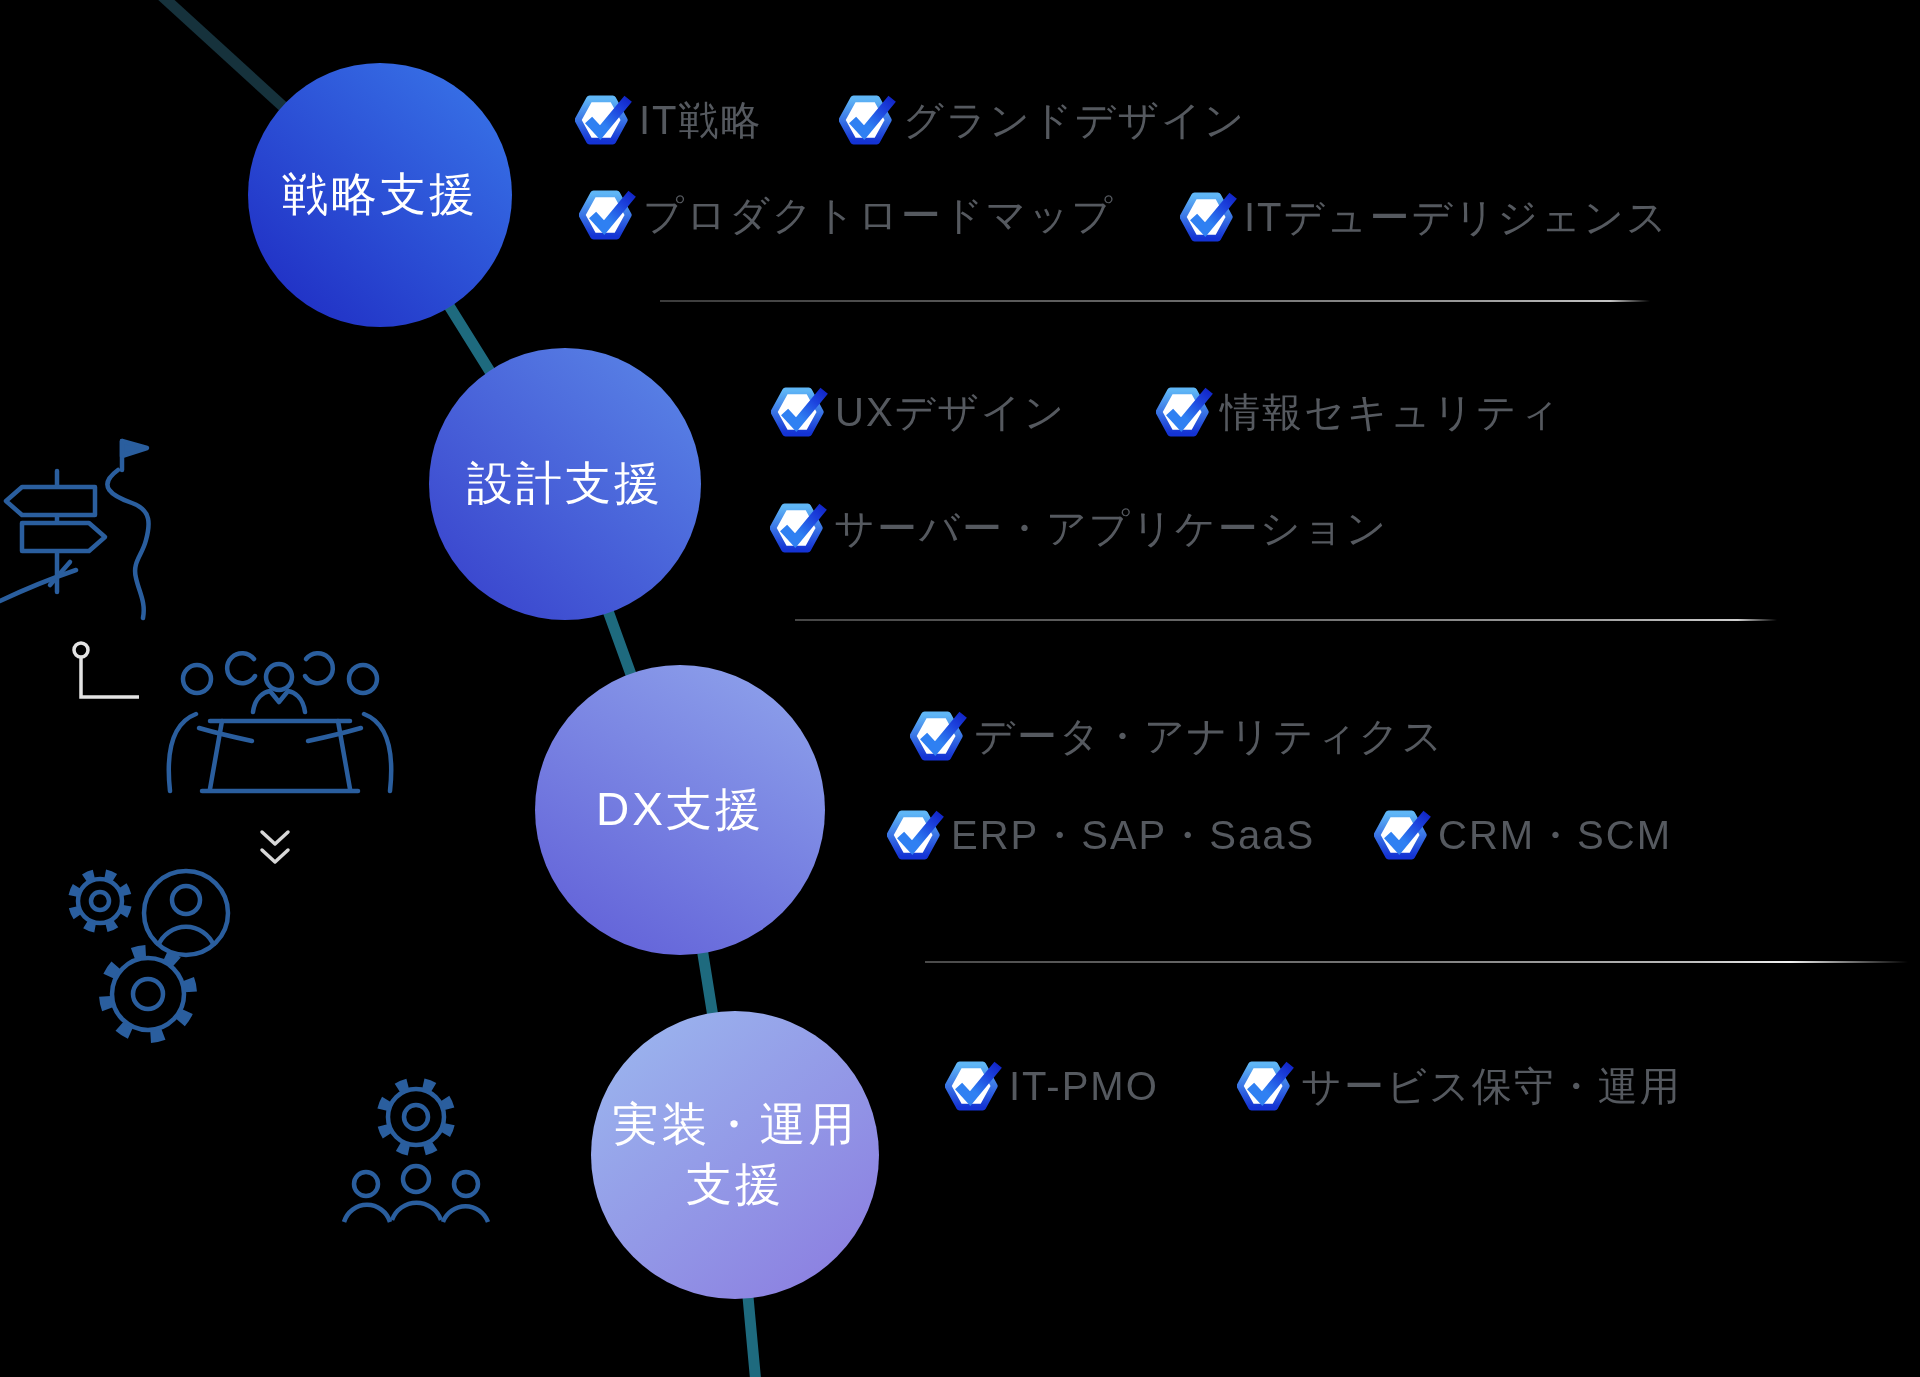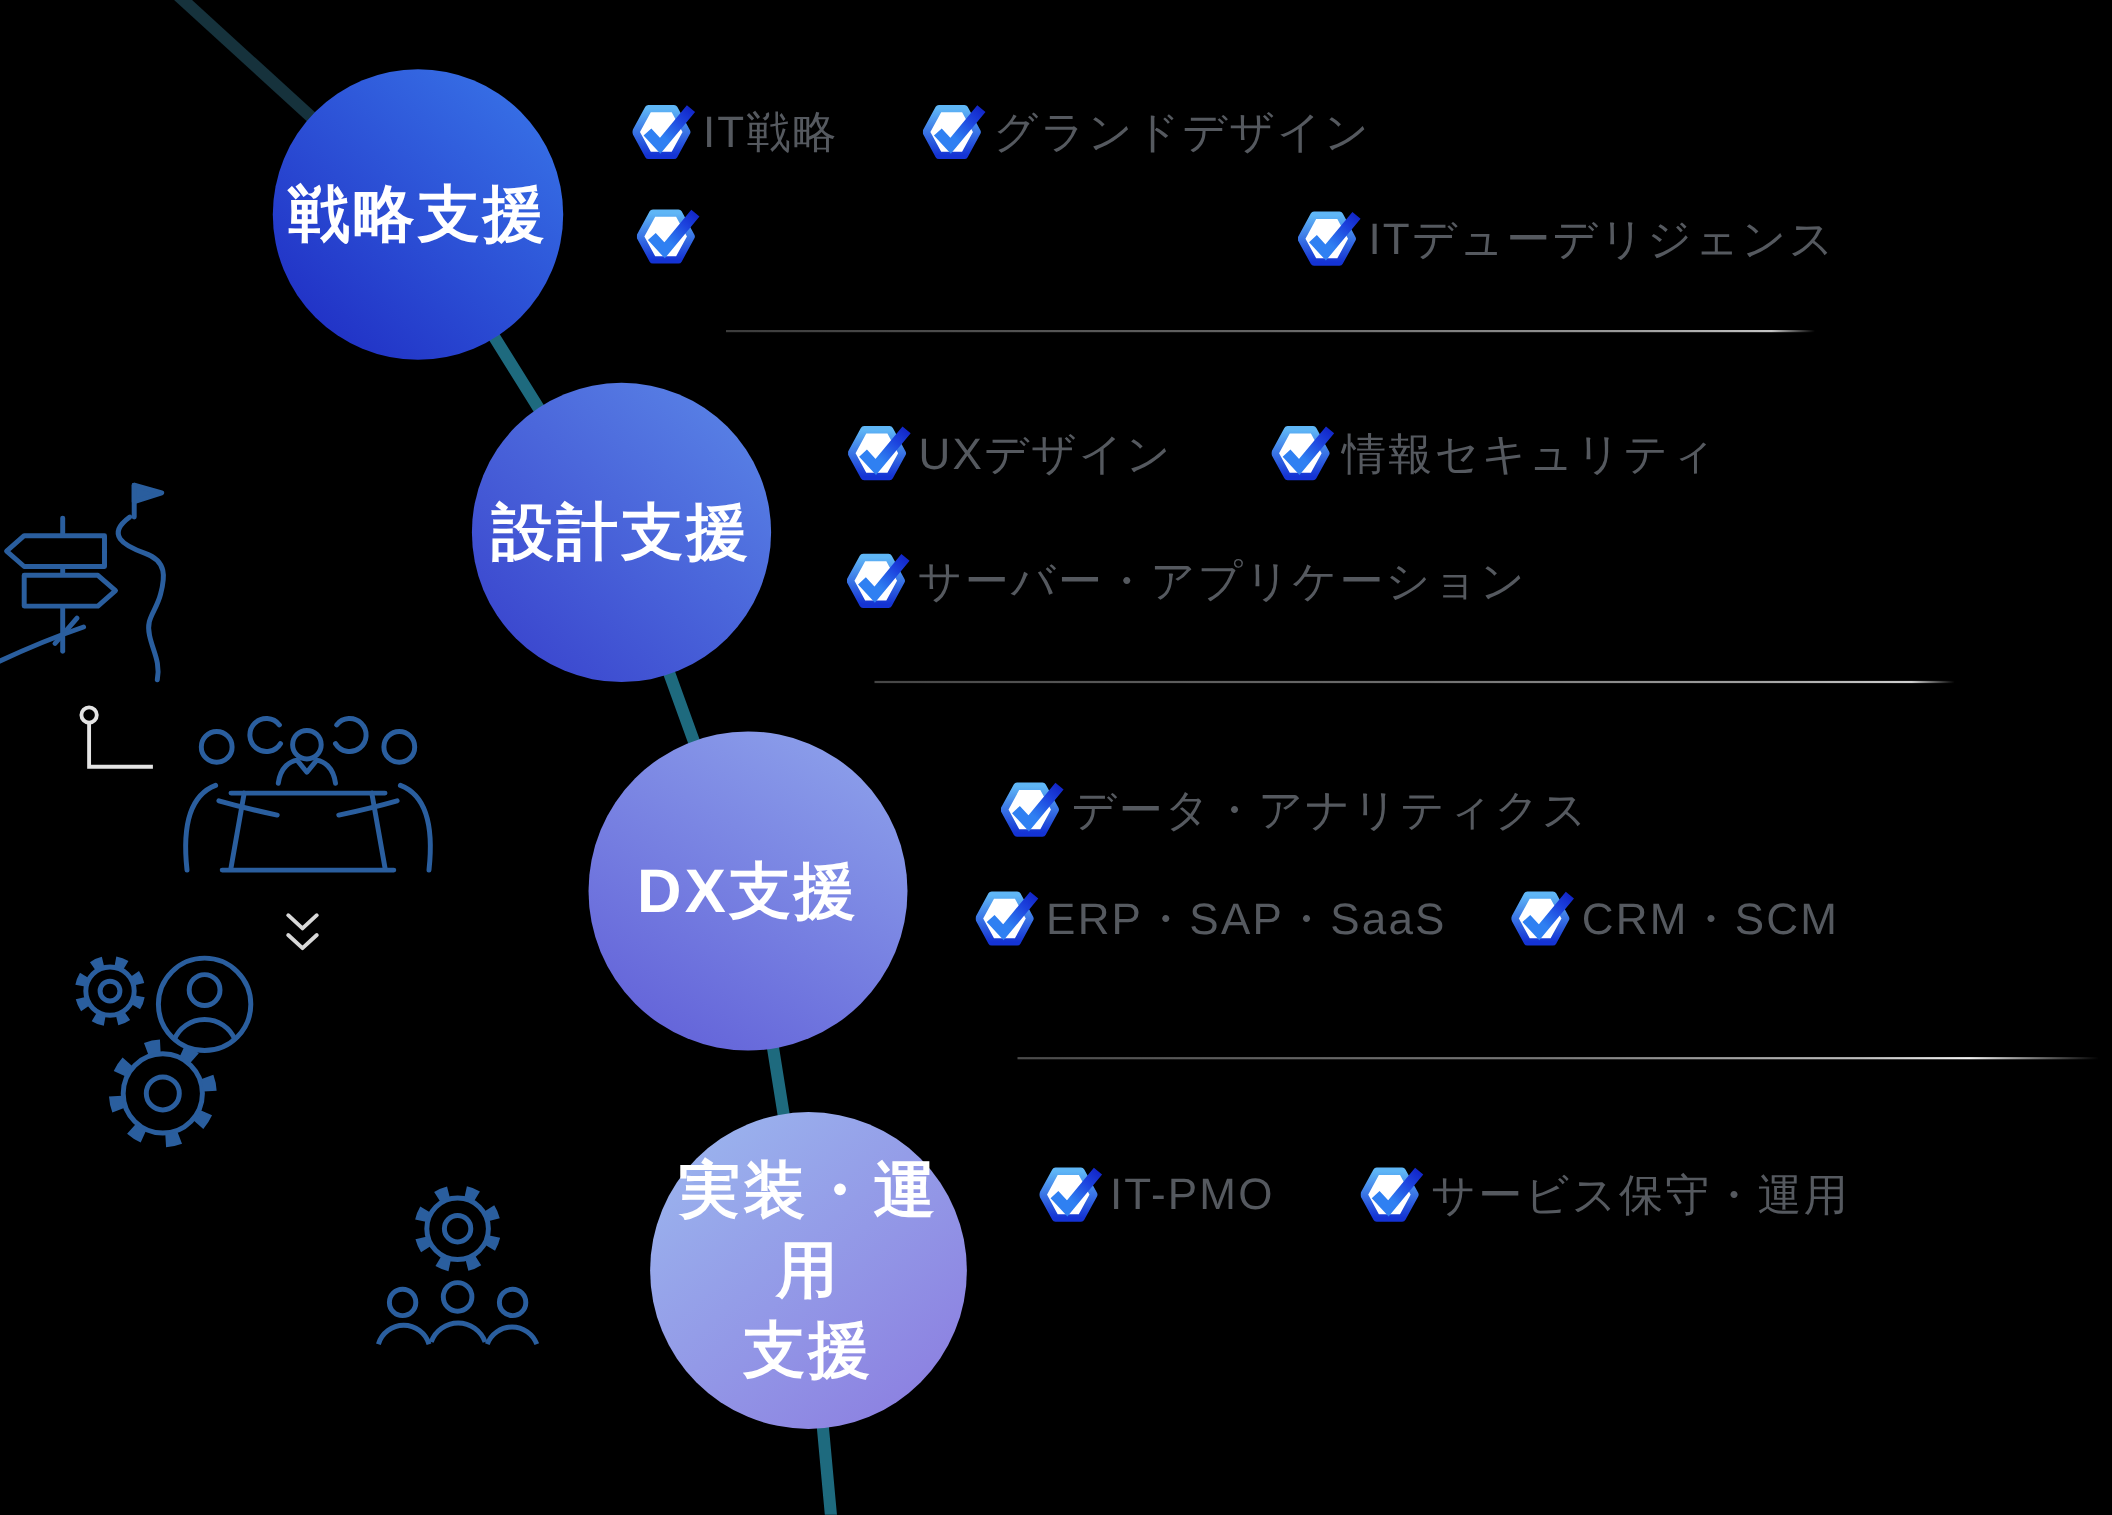--- a/index.html
+++ b/index.html
@@ -19,21 +19,21 @@
     background:linear-gradient(90deg,#3c3c3c,#666 50%,#9a9a9a 82%,#c4c4c4 96%,rgba(200,200,200,0));}
   .divider-2{left:795px;top:619px;width:982px;
     background:linear-gradient(90deg,#464646,#6e6e6e 50%,#a2a2a2 82%,#cfcfcf 96%,rgba(210,210,210,0));}
   .divider-3{left:925px;top:961px;width:983px;
     background:linear-gradient(90deg,#4a4a4a,#787878 48%,#bdbdbd 78%,#f2f2f2 88%,rgba(255,255,255,0));}
   .stage-circle{
     position:absolute;border-radius:50%;z-index:2;
     display:flex;align-items:center;justify-content:center;text-align:center;
   }
   .stage-label{
-    color:#fff;font-weight:700;font-size:56px;letter-spacing:3px;line-height:1.3;
+    color:#fff;font-weight:400;font-size:46px;letter-spacing:3px;line-height:1.3;
   }
   .circle-1{left:248px;top:63px;width:264px;height:264px;
     background:linear-gradient(222deg,#3a78ea 0%,#2132c6 88%);}
   .circle-2{left:429px;top:348px;width:272px;height:272px;
     background:linear-gradient(222deg,#5c88e8 0%,#3a46ce 90%);}
   .circle-3{left:535px;top:665px;width:290px;height:290px;
     background:linear-gradient(210deg,#90a5ec 0%,#6160d8 95%);}
   .circle-4{left:591px;top:1011px;width:288px;height:288px;
     background:linear-gradient(140deg,#9cb9ef 0%,#8b7de0 95%);}
   .item{
@@ -165,20 +165,21 @@
 <div class="item" style="left:839px;top:120px">
   <svg class="badge" viewBox="0 0 62 58">
       <use href="#badge-shape"></use>
     </svg>
   <span class="item-label">グランドデザイン</span>
 </div>
 <div class="item" style="left:579px;top:215px">
   <svg class="badge" viewBox="0 0 62 58">
       <use href="#badge-shape"></use>
     </svg>
+  <span class="item-label">プロダクトロードマップ</span>
 </div>
 <div class="item" style="left:1180px;top:217px">
   <svg class="badge" viewBox="0 0 62 58">
       <use href="#badge-shape"></use>
     </svg>
   <span class="item-label">ITデューデリジェンス</span>
 </div>
 
 <div class="item" style="left:771px;top:412px">
   <svg class="badge" viewBox="0 0 62 58">

